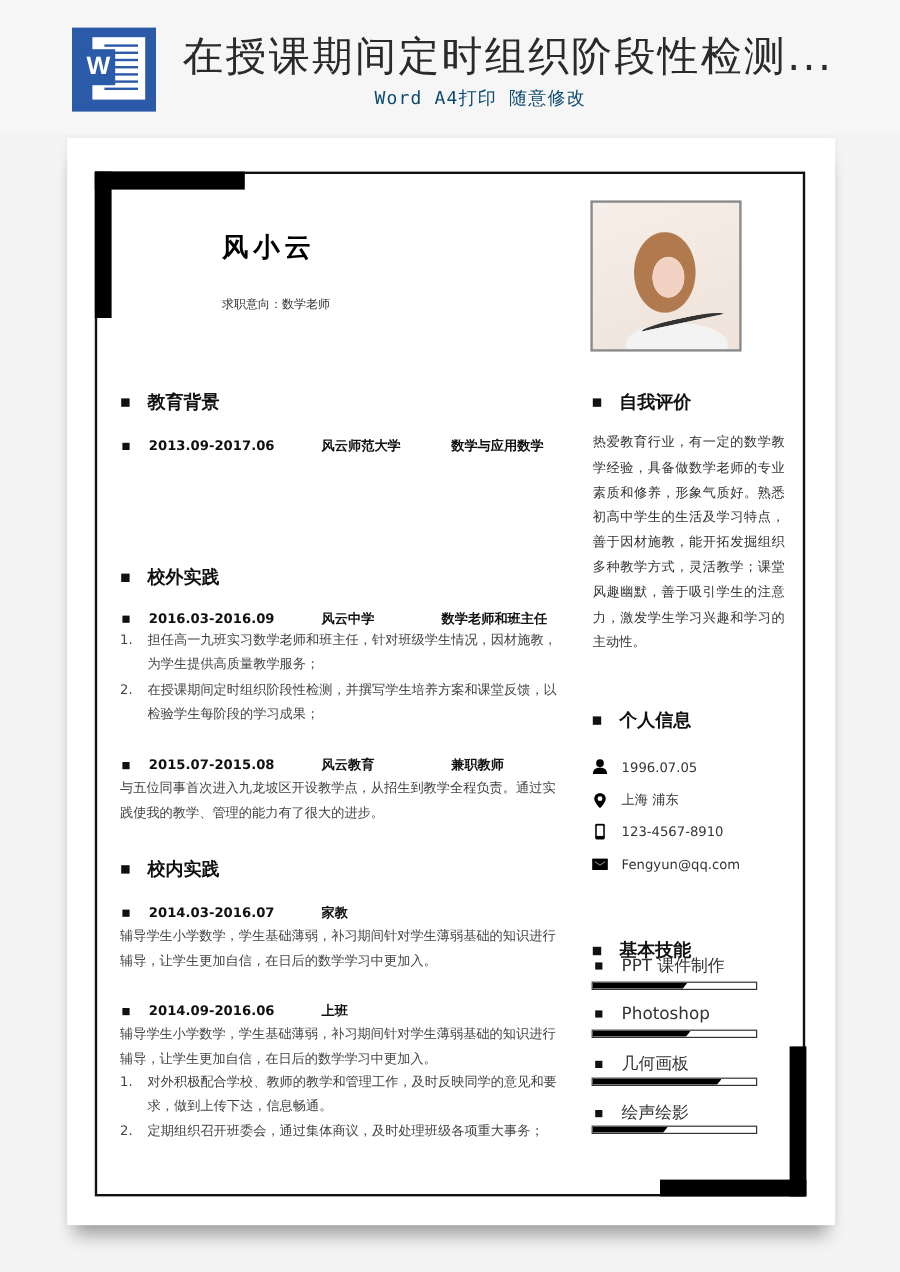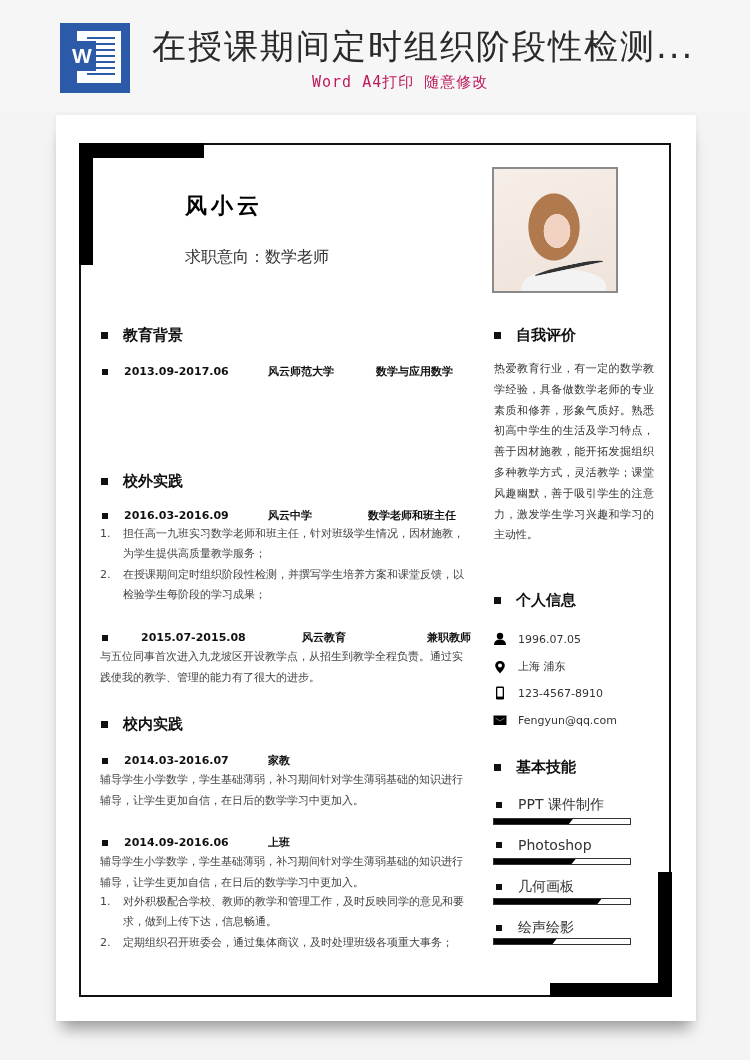--- a/index.html
+++ b/index.html
@@ -33,21 +33,21 @@
     color: #fff; font-weight: bold; font-size: 21px; line-height: 30px;
     text-align: center; font-family: "Liberation Sans", sans-serif;
   }
   .doc-title {
     position: absolute; left: 152px; top: 24px;
     font-size: 34px; color: #2a2a2a; letter-spacing: 2px; white-space: nowrap;
     font-family: "DejaVu Sans", sans-serif;
   }
   .doc-subtitle {
     position: absolute; left: 312px; top: 73px;
-    font-size: 15px; color: #be185d; letter-spacing: 1px; white-space: nowrap;
+    font-size: 15px; color: #0c4a6e; letter-spacing: 1px; white-space: nowrap;
     font-family: "DejaVu Sans Mono", monospace;
   }
 
   
   .sheet {
     position: absolute; left: 56px; top: 115px; width: 640px; height: 906px;
     background: #fff;
     box-shadow: 0 14px 14px -6px rgba(0,0,0,0.35), 0 0 6px rgba(0,0,0,0.06);
   }
   .frame {
@@ -59,21 +59,21 @@
   .c-tl-v { left: 23px; top: 28px; width: 14px; height: 122px; }
   .c-br-v { left: 602px; top: 757px; width: 14px; height: 125px; }
   .c-br-h { left: 494px; top: 868px; width: 122px; height: 14px; }
 
   
   .name {
     position: absolute; left: 129px; top: 76px;
     font-size: 22px; font-weight: bold; letter-spacing: 4px; color: #000000;
   }
   .intent {
-    position: absolute; left: 129px; top: 132px; font-size: 16px; color: #333;
+    position: absolute; left: 129px; top: 132px; font-size: 10px; color: #333;
   }
   .photo {
     position: absolute; left: 436px; top: 52px; width: 126px; height: 126px;
     border: 2px solid #8a8a8a;
     background:
       radial-gradient(ellipse 22px 28px at 63px 62px, #f1d2c3 60%, transparent 62%),
       radial-gradient(ellipse 42px 55px at 60px 58px, #b07a4e 60%, transparent 62%),
       radial-gradient(ellipse 60px 25px at 70px 118px, #f3f3f3 70%, transparent 72%),
       linear-gradient(160deg, #f6eee8, #efe3da);
     overflow: hidden;
@@ -187,21 +187,21 @@
   </div>
   <div class="ol-item" style="left:44px; top:409px; width:366px;">
     <span class="num">1.</span>
     <div class="txt">担任高一九班实习数学老师和班主任，针对班级学生情况，因材施教，为学生提供高质量教学服务；</div>
   </div>
   <div class="ol-item" style="left:44px; top:450px; width:366px;">
     <span class="num">2.</span>
     <div class="txt">在授课期间定时组织阶段性检测，并撰写学生培养方案和课堂反馈，以检验学生每阶段的学习成果；</div>
   </div>
 
-  <div class="entry-head" style="left:46px; top:515px;gap:17px;">
+  <div class="entry-head" style="left:46px; top:515px;">
     <span class="sq"></span>
     <span class="date">2015.07-2015.08</span>
     <span class="org">风云教育</span>
     <span class="role">兼职教师</span>
   </div>
   <div class="para" style="left:44px; top:531px; width:366px;">与五位同事首次进入九龙坡区开设教学点，从招生到教学全程负责。通过实践使我的教学、管理的能力有了很大的进步。</div>
 
   <div class="sec-head" style="left:45px; top:600px;">
     <span class="sq"></span>
     <span class="t">校内实践</span>
@@ -260,21 +260,21 @@
     <span>123-4567-8910</span>
   </div>
   <div class="info-row" style="top:598px;">
     <svg class="ic" viewBox="0 0 14 14">
       <rect x="0.5" y="2.5" width="13" height="9.5" fill="#000"></rect>
       <path d="M2.5 5 L7 8 L11.5 5" stroke="#888" stroke-width="0.9" fill="none"></path>
     </svg>
     <span>Fengyun@qq.com</span>
   </div>
 
-  <div class="sec-head" style="left:438px; top:643px;">
+  <div class="sec-head" style="left:438px; top:668px;">
     <span class="sq"></span>
     <span class="t">基本技能</span>
   </div>
 
   <div class="skill-label" style="top:681px;">
     <span class="sq"></span>
     <span>PPT 课件制作</span>
   </div>
   <div class="skill-bar" style="top:703px;">
     <div class="fill" style="width:58%;"></div>

